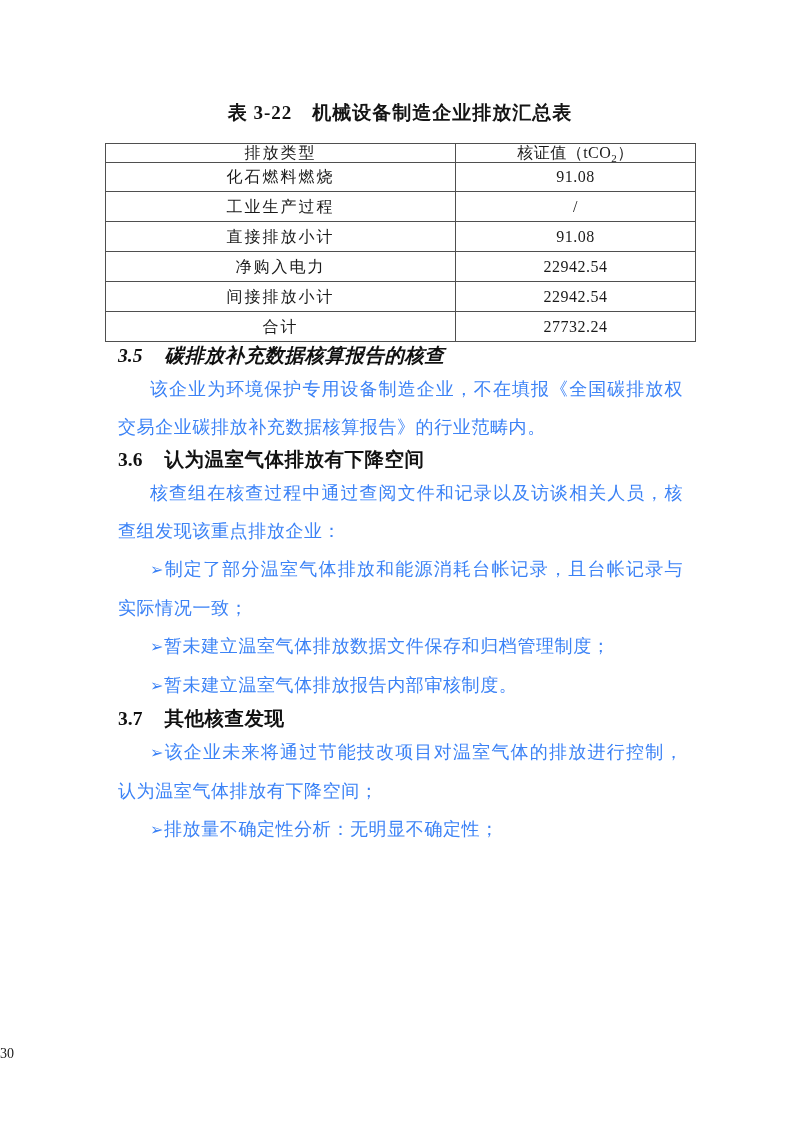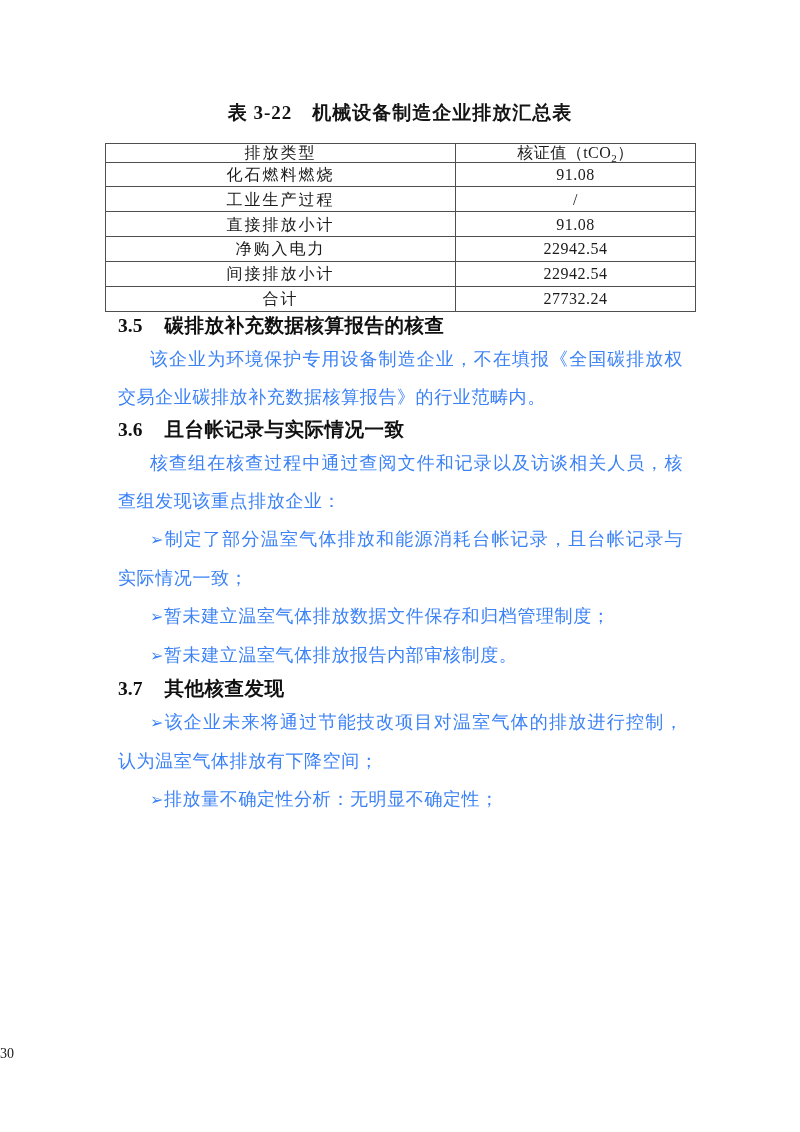--- a/index.html
+++ b/index.html
@@ -23,21 +23,21 @@
     line-height: 31px;
     letter-spacing: 1px;
     margin-bottom: 15px;
   }
   .caption-gap { display: inline-block; width: 20px; }
 
   
   .table-wrap { margin: 0 105px; }
   table.emissions {
     width: 100%;
-    height: 169px;
+    height: 199px;
     border-collapse: collapse;
     table-layout: fixed;
   }
   table.emissions col.c1 { width: 350px; }
   table.emissions col.c2 { width: 240px; }
   table.emissions th, table.emissions td {
     border: 1px solid #4f4f4f;
     text-align: center;
     vertical-align: middle;
     font-size: 16px;
@@ -54,21 +54,21 @@
   .text-col { margin: 0 117px 0 118px; }
   h2.sec-heading {
     margin: 0;
     font-size: 19.5px;
     font-weight: 700;
     line-height: 28px;
     letter-spacing: 0.5px;
     color: #111111;
   }
   h2.sec-heading .sec-num { margin-right: 22px; letter-spacing: 0; }
-  .h-35 { margin-top: 26px; }
+  .h-35 { margin-top: 26px; font-style: italic; }
   .h-36 { margin-top: 23px; }
   .h-37 { margin-top: 32px; }
   p.body-para {
     margin: 0;
     font-size: 18px;
     line-height: 38px;
     text-align: justify;
     text-indent: 32px;
     letter-spacing: 0.6px;
     color: #3b82f6;
@@ -146,21 +146,21 @@
   </div>
 
   <div class="text-col">
 
     <h2 class="sec-heading h-35">
       <span class="sec-num">3.5</span><span>碳排放补充数据核算报告的核查</span>
     </h2>
     <p class="body-para p-35">该企业为环境保护专用设备制造企业，不在填报《全国碳排放权交易企业碳排放补充数据核算报告》的行业范畴内。</p>
 
     <h2 class="sec-heading h-36">
-      <span class="sec-num">3.6</span><span>且台帐记录与实际情况一致</span>
+      <span class="sec-num">3.6</span><span>认为温室气体排放有下降空间</span>
     </h2>
     <p class="body-para p-36">核查组在核查过程中通过查阅文件和记录以及访谈相关人员，核查组发现该重点排放企业：</p>
 
     <p class="body-para b-1"><span class="bullet-marker">➢</span><span>制定了部分温室气体排放和能源消耗台帐记录，且台帐记录与实际情况一致；</span></p>
     <p class="body-para b-2"><span class="bullet-marker">➢</span><span>暂未建立温室气体排放数据文件保存和归档管理制度；</span></p>
     <p class="body-para b-3"><span class="bullet-marker">➢</span><span>暂未建立温室气体排放报告内部审核制度。</span></p>
 
     <h2 class="sec-heading h-37">
       <span class="sec-num">3.7</span><span>其他核查发现</span>
     </h2>

